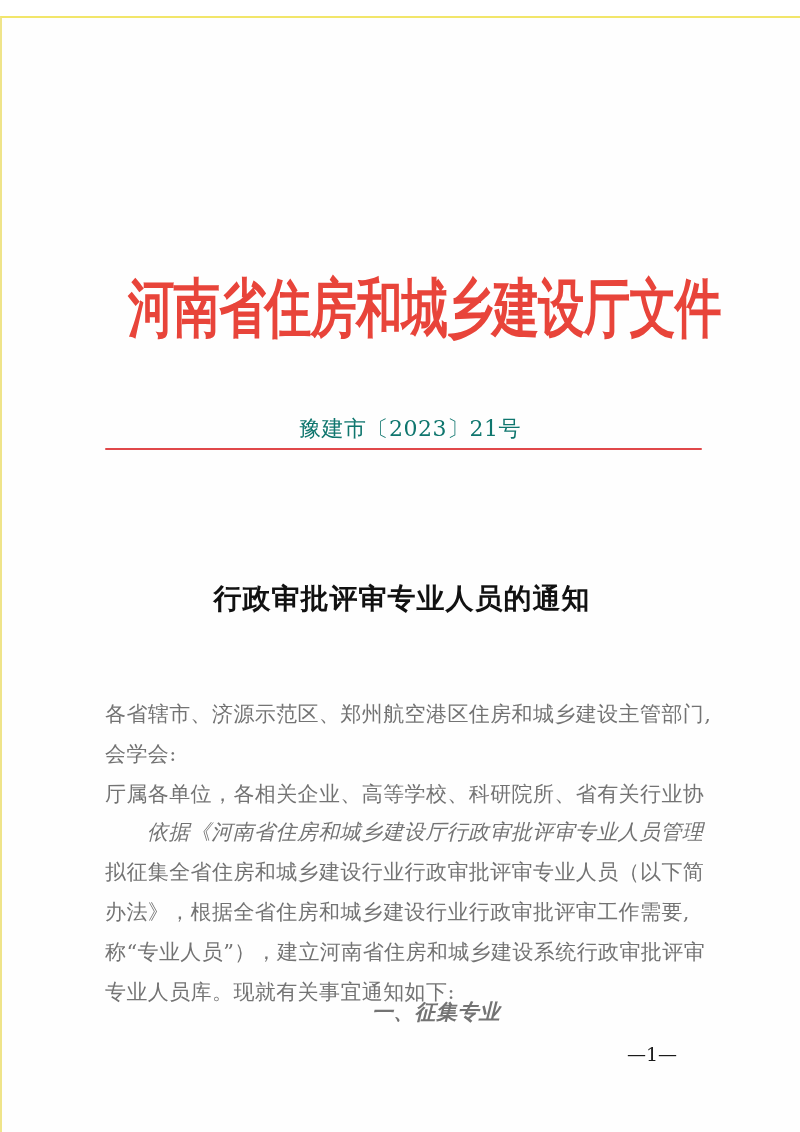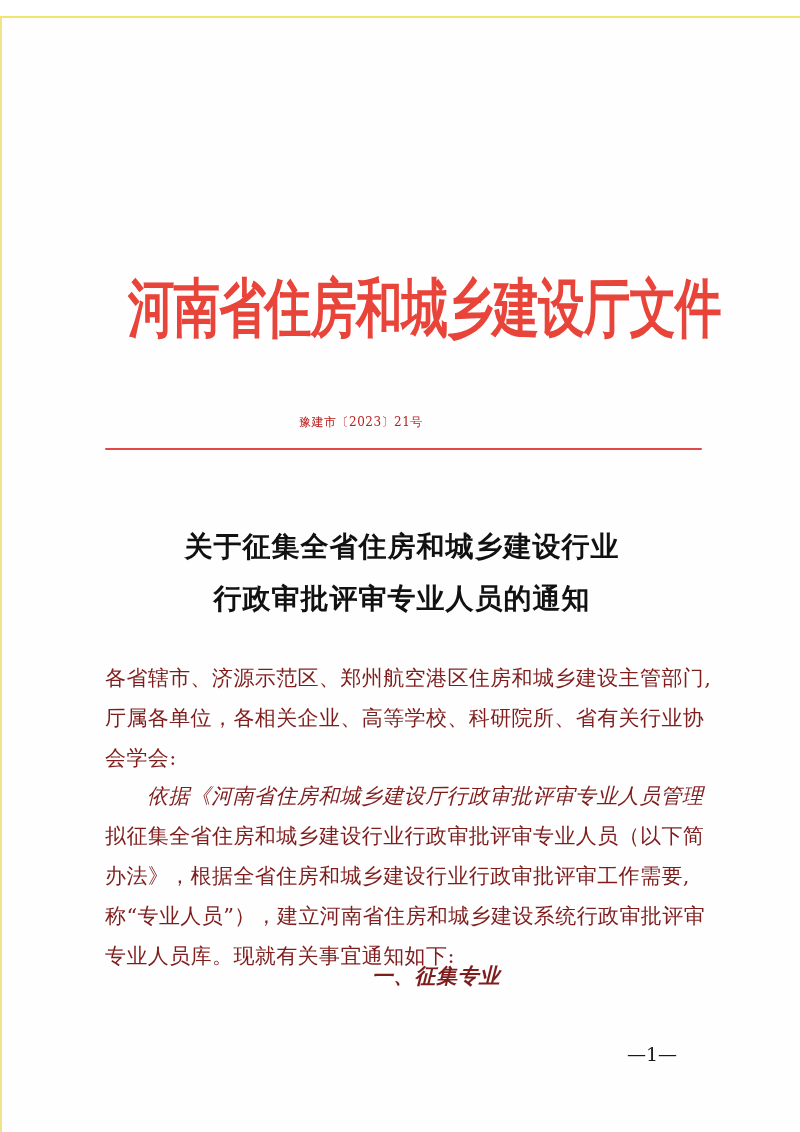--- a/index.html
+++ b/index.html
@@ -48,22 +48,22 @@
       line-height: 80px;
       white-space: nowrap;
       transform: scaleX(0.86) scaleY(1.18);
       transform-origin: left center;
       text-align: left;
     }
     .doc-number {
       position: absolute;
       left: 297px;
       top: 396px;
-      font-size: 12px;
-      color: #b91c1c;
+      font-size: 22px;
+      color: #0f766e;
       letter-spacing: 0.5px;
       white-space: nowrap;
     }
     .red-rule {
       position: absolute;
       left: 103px;
       top: 430px;
       width: 597px;
       height: 2px;
       background: #e0484a;
@@ -82,23 +82,24 @@
       letter-spacing: 1px;
     }
     .main-title.l1 { top: 510px; }
     .main-title.l2 { top: 562px; text-align: center; }
     .body-text {
       position: absolute;
       left: 103px;
       width: 620px;
       font-size: 21px;
       line-height: 40px;
-      color: #7f1d1d;
+      color: #737373;
       white-space: nowrap;
       letter-spacing: 0.4px;
+      margin-top: 36px;
     }
     .indent { padding-left: 42px; font-style: italic; }
     .section-heading {
       font-family: "DejaVu Sans", "Liberation Sans", sans-serif;
       font-weight: bold;
       font-size: 21px;
     }
     .page-number {
       position: absolute;
       left: 625px;
@@ -114,27 +115,26 @@
 <div class="page">
 
   <div class="bleed" style="top:150px;">　　　　　　　　　　　　　　　　　　　　</div>
 
   <div class="header-title">河南省住房和城乡建设厅文件</div>
 
   <div class="doc-number">豫建市〔2023〕21号</div>
 
   <div class="red-rule"></div>
 
-  <div class="main-title l1">关于征集全省住房和城乡建设行业</div>
   <div class="main-title l2">行政审批评审专业人员的通知</div>
 
   <div class="body-text" style="top:640px;">
     <div>各省辖市、济源示范区、郑州航空港区住房和城乡建设主管部门,</div>
+    <div>会学会:</div>
     <div>厅属各单位，各相关企业、高等学校、科研院所、省有关行业协</div>
-    <div>会学会:</div>
   </div>
 
   <div class="body-text" style="top:758px;">
     <div class="indent">依据《河南省住房和城乡建设厅行政审批评审专业人员管理</div>
     <div>拟征集全省住房和城乡建设行业行政审批评审专业人员（以下简</div>
     <div>办法》，根据全省住房和城乡建设行业行政审批评审工作需要,</div>
     <div>称“专业人员”），建立河南省住房和城乡建设系统行政审批评审</div>
     <div>专业人员库。现就有关事宜通知如下:</div>
   </div>
 

